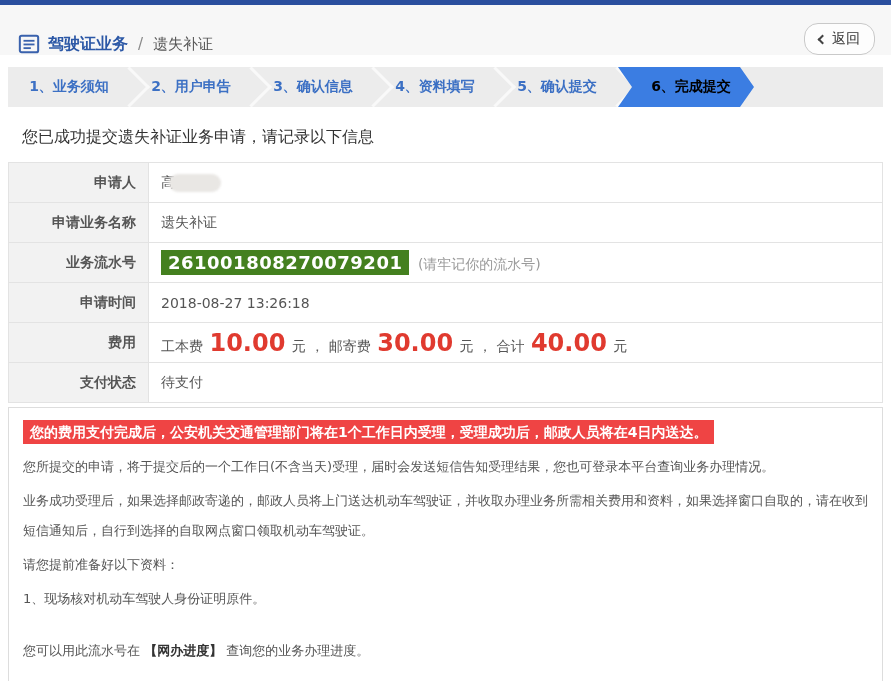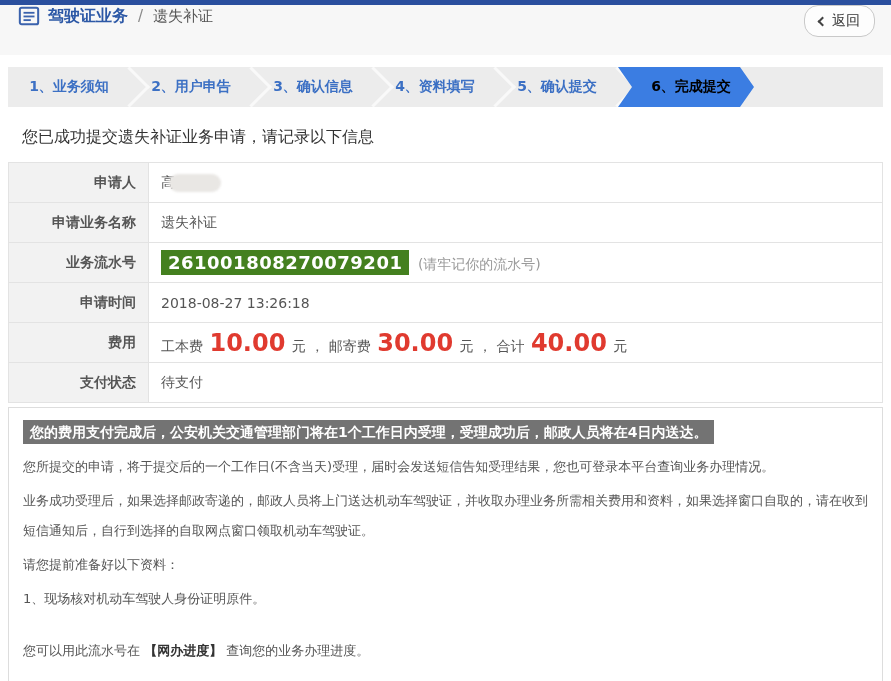--- a/index.html
+++ b/index.html
@@ -3,21 +3,21 @@
 <meta charset="utf-8">
 <style>
   * { margin:0; padding:0; box-sizing:border-box; }
   html,body { width:891px; height:681px; background:#fff; overflow:hidden;
     font-family:"DejaVu Sans","Liberation Sans",sans-serif; }
 
   
   .topbar { height:5px; background:#2a4f9e; width:100%; }
 
   
-  .header { height:50px; background:#f7f7f7; display:flex; align-items:flex-start;
+  .header { height:50px; background:#f7f7f7; display:flex; align-items:flex-end;
     padding:0 16px 0 18px; }
   .header-left { display:flex; align-items:center; gap:8px; }
   .brand-icon { width:22px; height:22px; display:inline-block; }
   .title { color:#2c58a6; font-size:16px; font-weight:bold; }
   .crumb-sep { color:#888; font-size:15px; margin:0 2px; }
   .subtitle { color:#555; font-size:15px; }
   .spacer { flex:1; }
   .back-btn-top { background:#fdfdfd; border:1px solid #c9c9c9; border-radius:14px;
     padding:6px 14px; font-size:14px; color:#333; cursor:pointer;
     display:inline-flex; align-items:center; gap:6px;
@@ -51,21 +51,21 @@
   .redact { display:inline-block; width:52px; height:18px; background:#e9e7e4;
     border-radius:9px; vertical-align:middle; margin-left:-6px; filter:blur(1px); }
   .serial-badge { display:inline-block; background:#44801f; color:#fff;
     font-weight:bold; font-size:18px; padding:2px 7px; letter-spacing:0.5px; }
   .serial-hint { color:#999; margin-left:4px; }
   .amount { color:#e03a2f; font-weight:bold; font-size:24px; margin:0 2px; }
 
   
   .notice { margin:4px 8px 0; border:1px solid #ddd; background:#fff;
     padding:12px 14px 16px; }
-  .alert-banner { display:inline-block; background:#737373; color:#fff;
+  .alert-banner { display:inline-block; background:#ef4444; color:#fff;
     font-weight:bold; font-size:14px; padding:3px 7px; line-height:1.3; }
   .notice p { font-size:13px; color:#555; line-height:30px; margin-top:4px; }
   .notice p.first { margin-top:8px; }
   .progress-line { margin-top:22px !important; }
   .progress-link { color:#333; font-weight:bold; }
 </style>
 </head>
 <body>
 
 <div class="topbar"></div>

